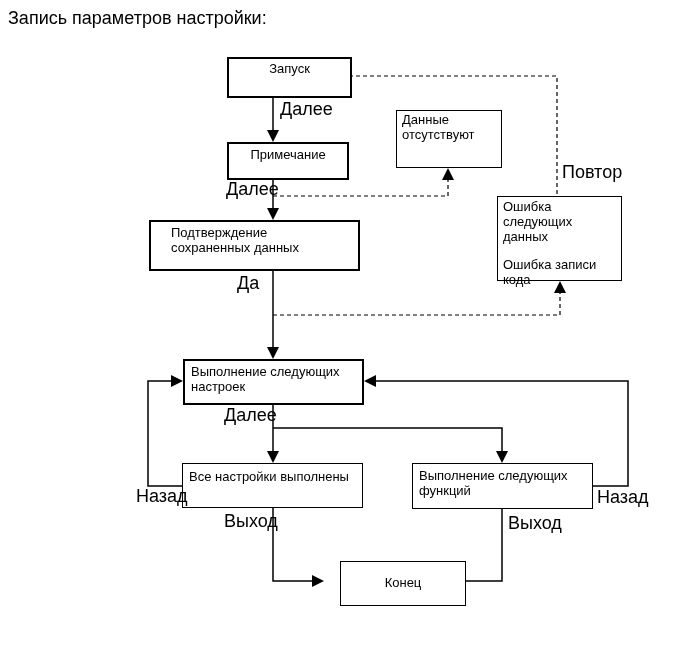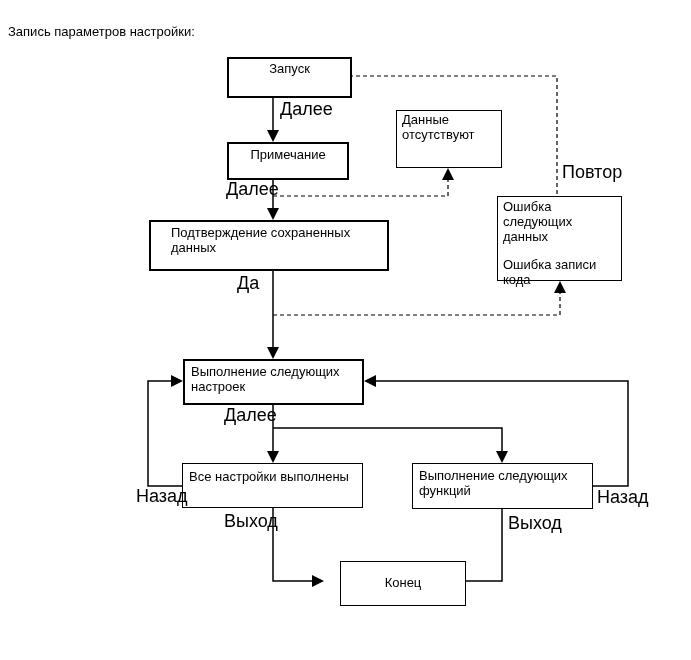--- a/index.html
+++ b/index.html
@@ -19,22 +19,22 @@
     overflow: hidden;
   }
   #connector-layer {
     position: absolute;
     left: 0;
     top: 0;
   }
   .page-title {
     position: absolute;
     left: 8px;
-    top: 24px;
-    font-size: 13px;
+    top: 11px;
+    font-size: 18px;
   }
   .node {
     position: absolute;
     box-sizing: border-box;
     background: #ffffff;
     border: 2px solid #000000;
   }
   .node.thin { border-width: 1px; }
   .node.center { text-align: center; margin-left: 16px; }
   .node .line2-indent { display: block; margin-left: 15px; }
@@ -102,21 +102,21 @@
   </svg>
 
   <div class="node center" style="left:211px; top:57px; width:125px; height:41px; padding-top:2px;">
     <span>Запуск</span>
   </div>
 
   <div class="node center" style="left:211px; top:142px; width:122px; height:38px; padding-top:3px;">
     <span>Примечание</span>
   </div>
 
-  <div class="node" style="left:149px; top:220px; width:240px; height:51px; padding:3px 30px 0 20px;">
+  <div class="node" style="left:149px; top:220px; width:211px; height:51px; padding:3px 30px 0 20px;">
     <span>Подтверждение сохраненных данных</span>
   </div>
 
   <div class="node thin" style="left:396px; top:110px; width:106px; height:58px; padding:1px 0 0 5px;">
     <span>Данные отсутствуют</span>
   </div>
 
   <div class="node thin" style="left:497px; top:196px; width:125px; height:85px; padding:2px 2px 0 5px;">
     <span>Ошибка следующих данных</span>
     <span class="para2">Ошибка записи кода</span>

